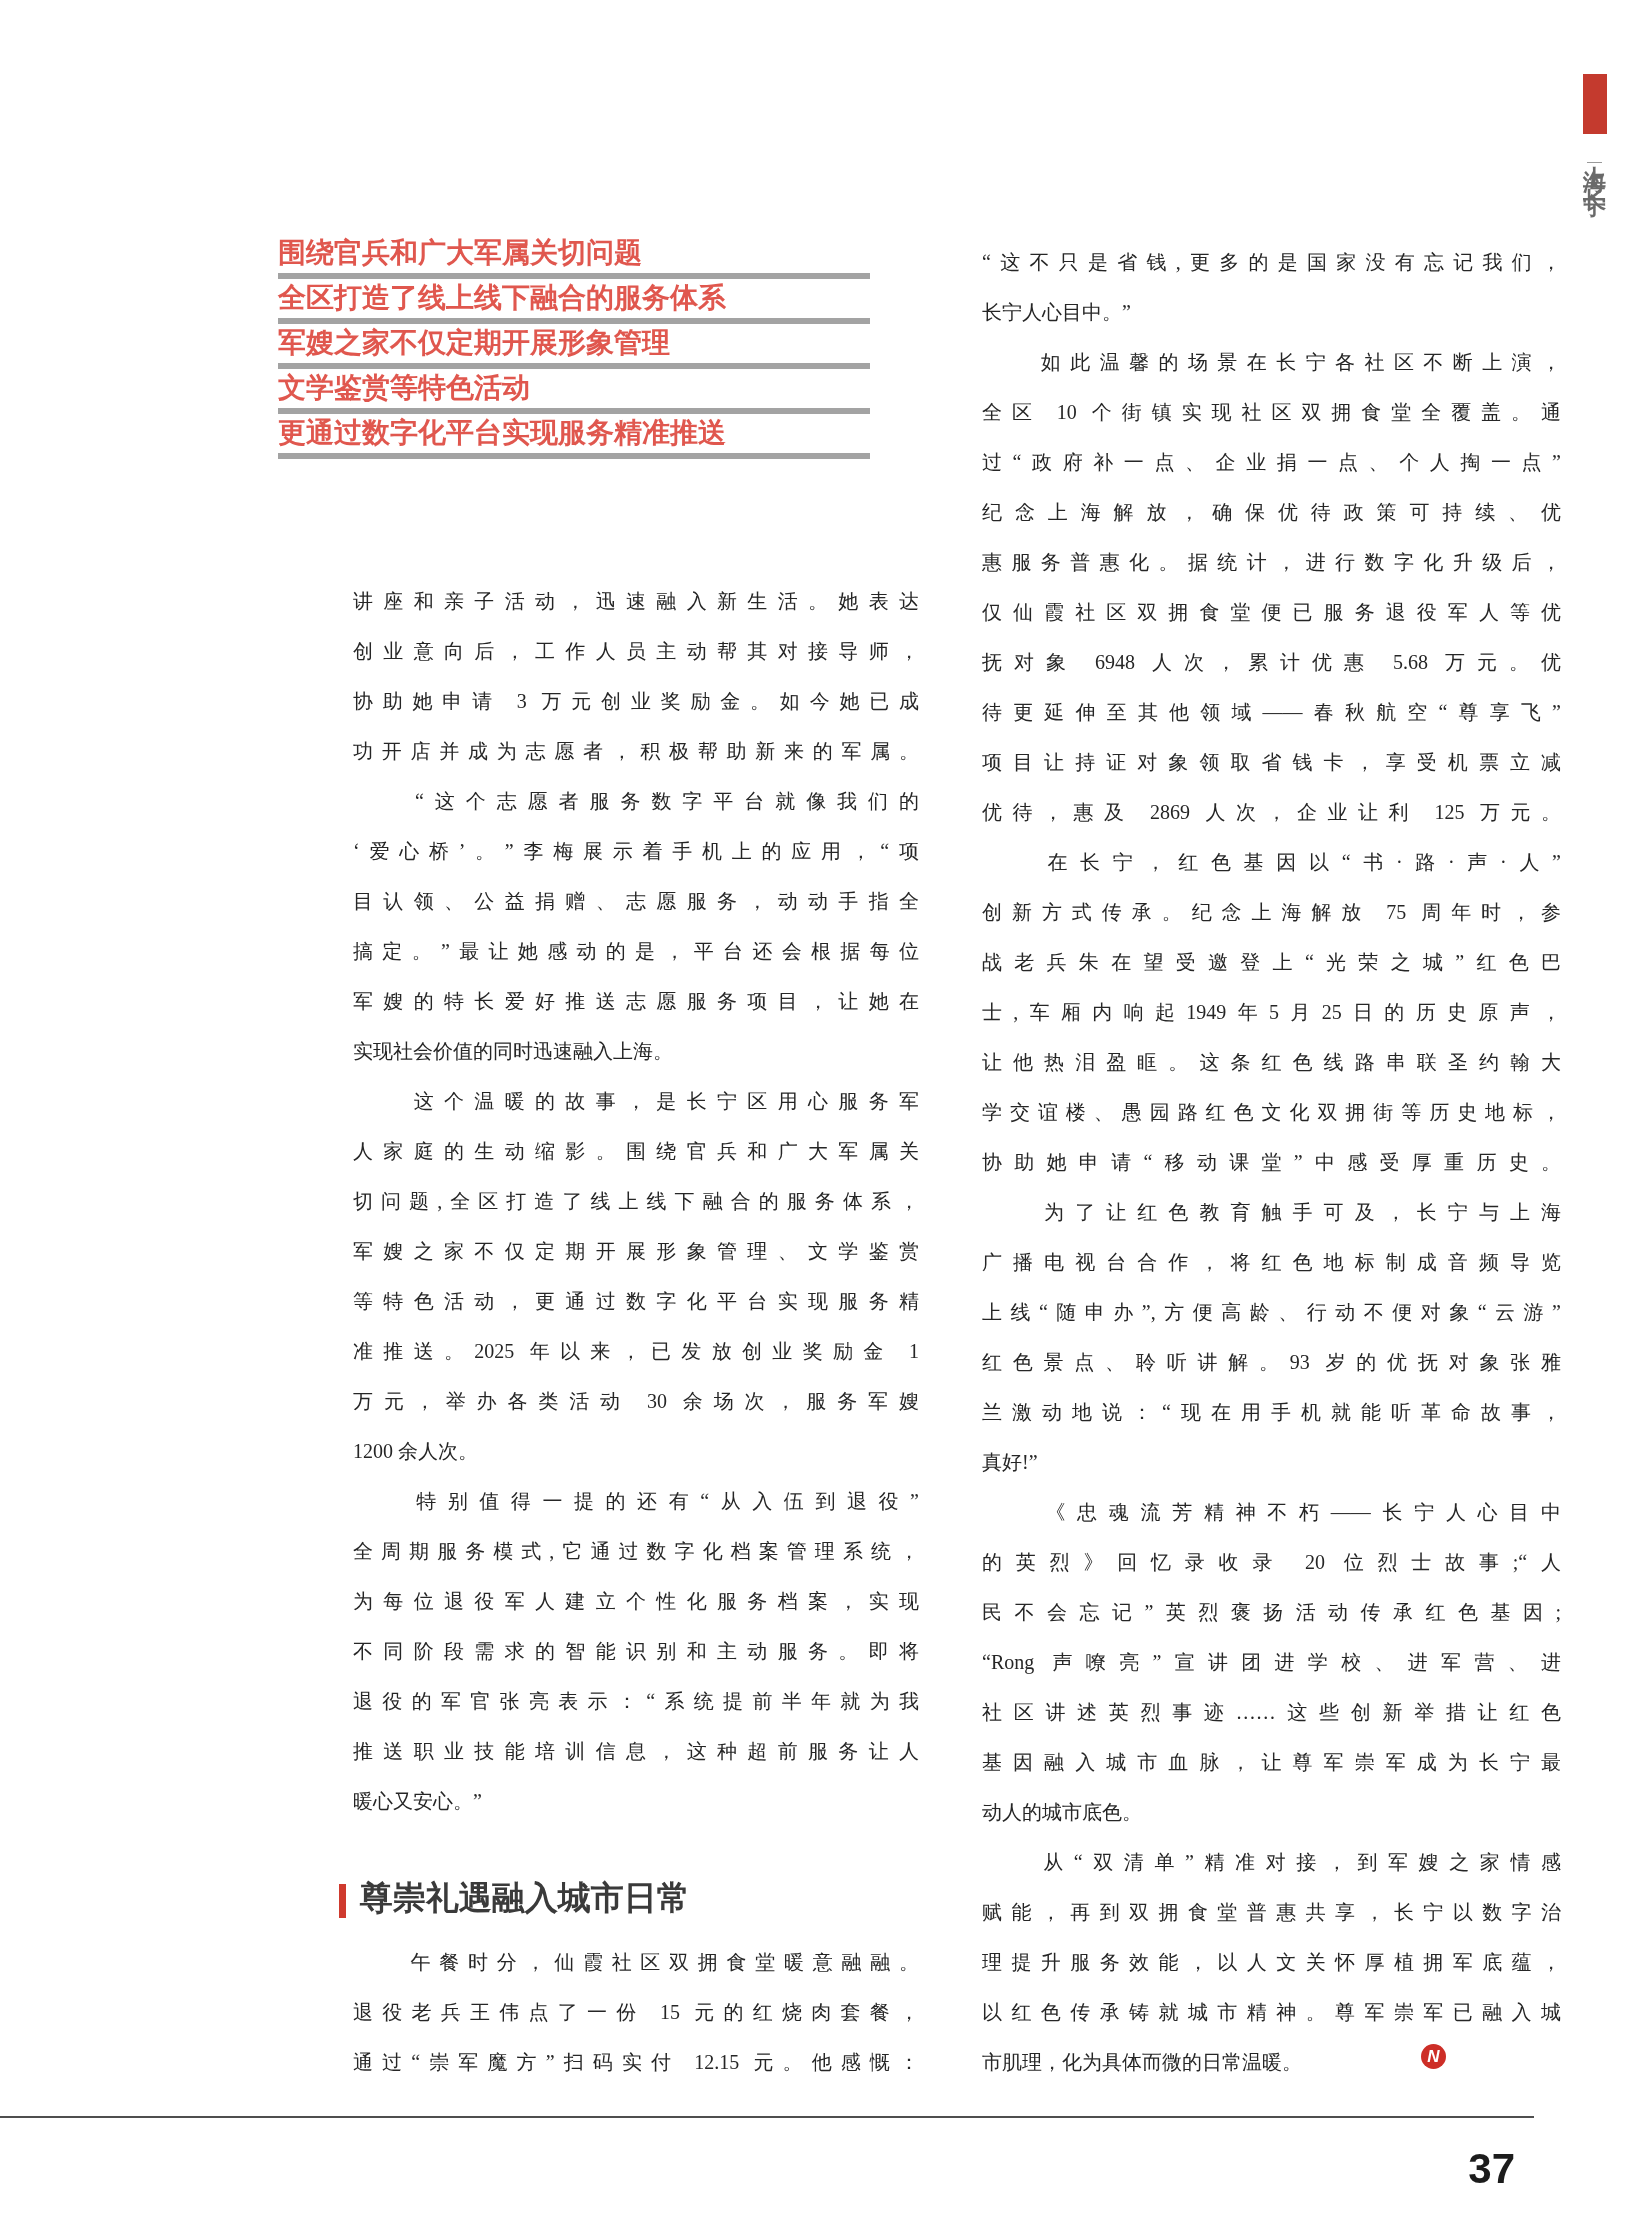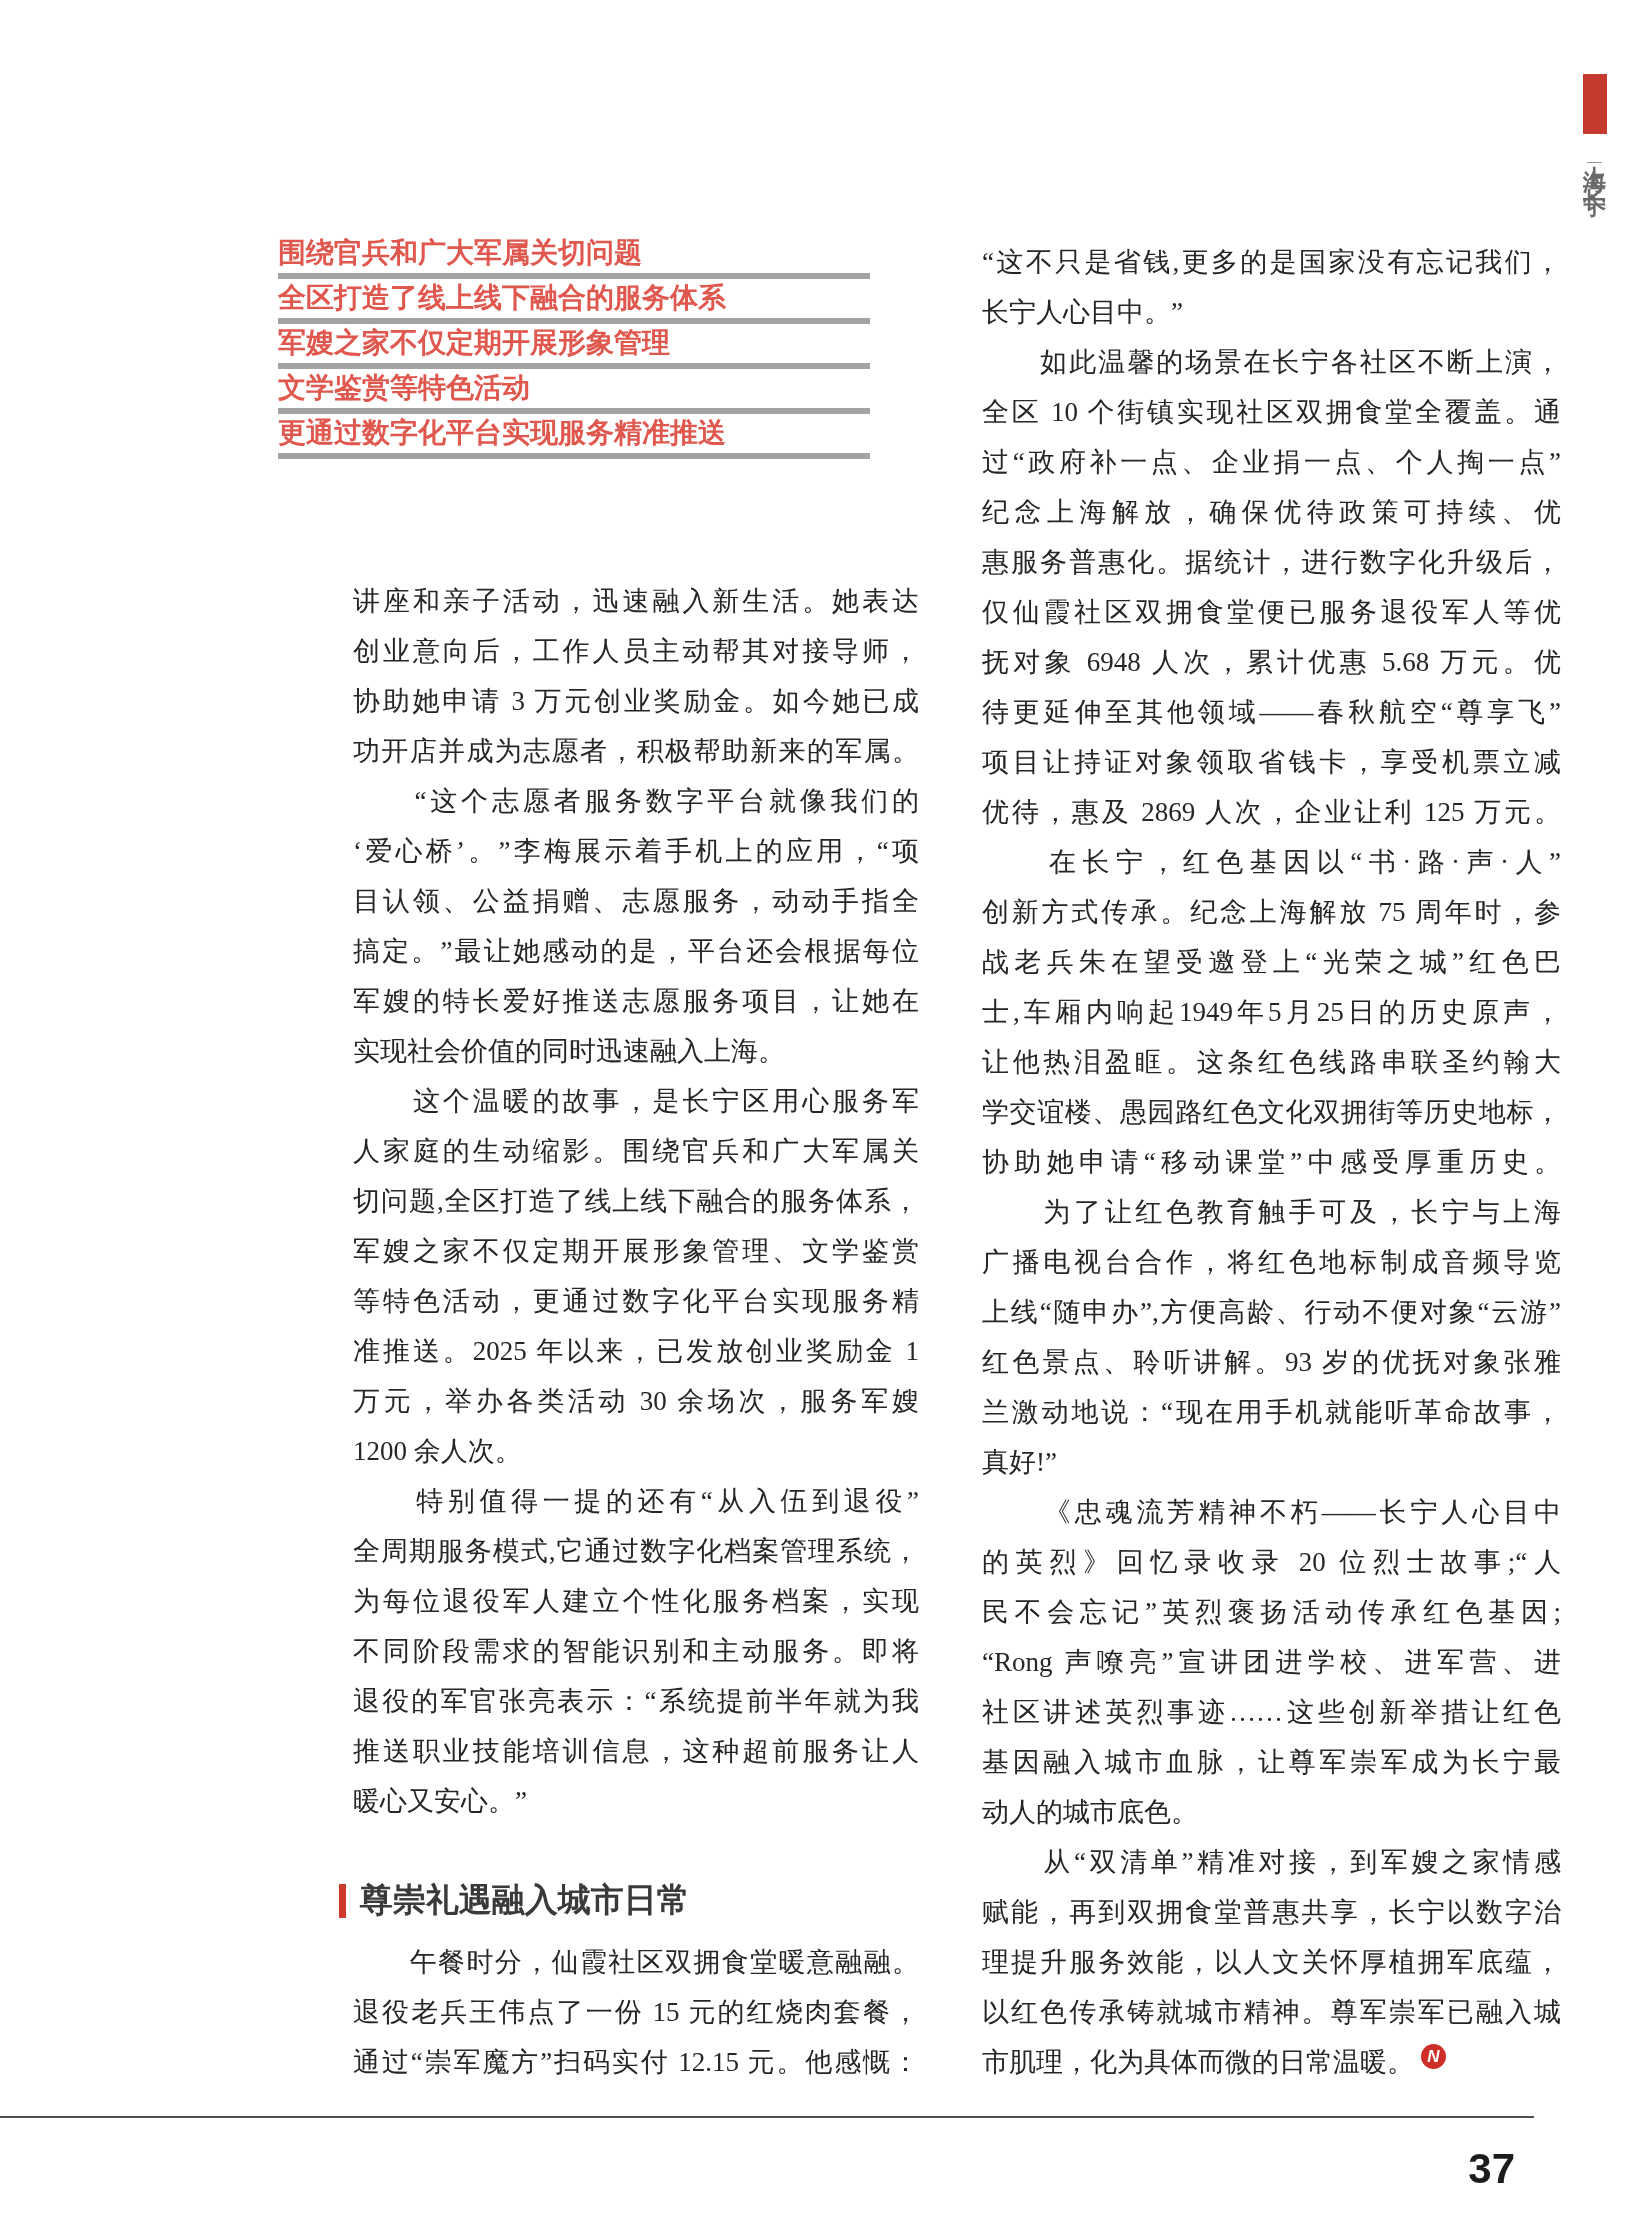--- a/index.html
+++ b/index.html
@@ -15,31 +15,31 @@
   .mast-div{width:15.6px;height:1.6px;background:#9a9a9a;}
 
   
   .pullquote{position:absolute;left:278px;top:234px;width:592px;}
   .pq-row{box-sizing:border-box;height:45px;border-bottom:6px solid #a3a3a3;
           display:flex;align-items:flex-end;padding-bottom:4px;
           font-family:Liberation Mono, monospace;font-weight:bold;
           font-size:28px;line-height:1;color:#e0574e;white-space:nowrap;}
 
   
-  .col{position:absolute;font-size:27px;}
+  .col{position:absolute;font-size:20px;}
   .line{height:50px;line-height:50px;text-align:justify;text-align-last:justify;white-space:nowrap;}
   .line.end{text-align-last:left;}
   #col-left{left:353px;top:576px;width:566px;}
   #col-left-tail{left:353px;top:1937px;width:566px;}
   #col-right{left:982px;top:237px;width:579px;}
 
   
   .sec-head{position:absolute;left:339px;top:1882px;display:flex;align-items:center;}
   .sec-bar{width:7.3px;height:34px;background:#cf3a2e;margin-right:13.5px;}
-  .sec-title{font-family:Liberation Serif, serif;font-weight:bold;
+  .sec-title{font-family:Liberation Mono, monospace;font-weight:bold;
              font-size:33px;color:#3a3a3a;line-height:37px;white-space:nowrap;}
 
   
   .end-mark{position:absolute;left:1421px;top:2044px;width:25px;height:25px;border-radius:50%;
             background:#cd2e27;color:#ffffff;display:flex;align-items:center;justify-content:center;
             font-family:"Liberation Sans","DejaVu Sans",sans-serif;font-weight:bold;
             font-style:italic;font-size:17px;line-height:1;}
 
   
   .foot-rule{position:absolute;left:0;top:2116px;width:1534px;height:2.1px;background:#4f4f4f;}

